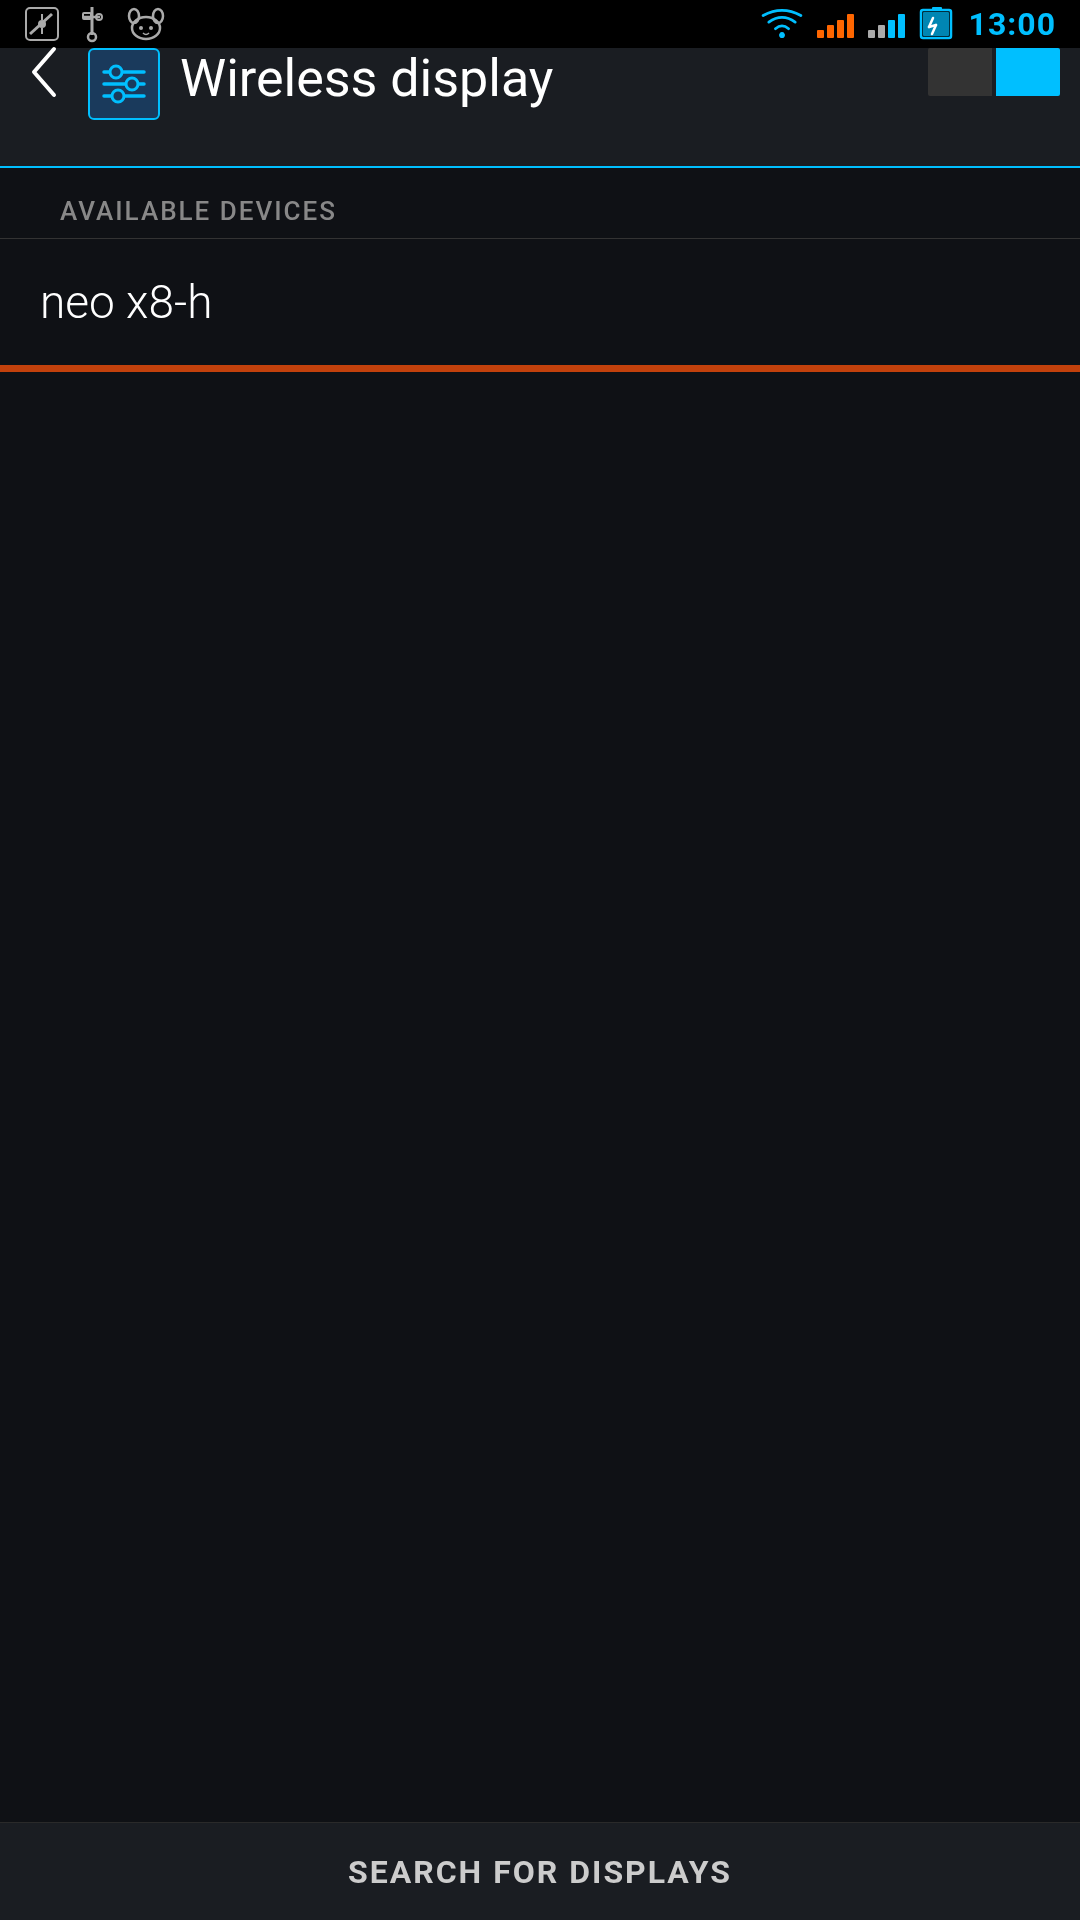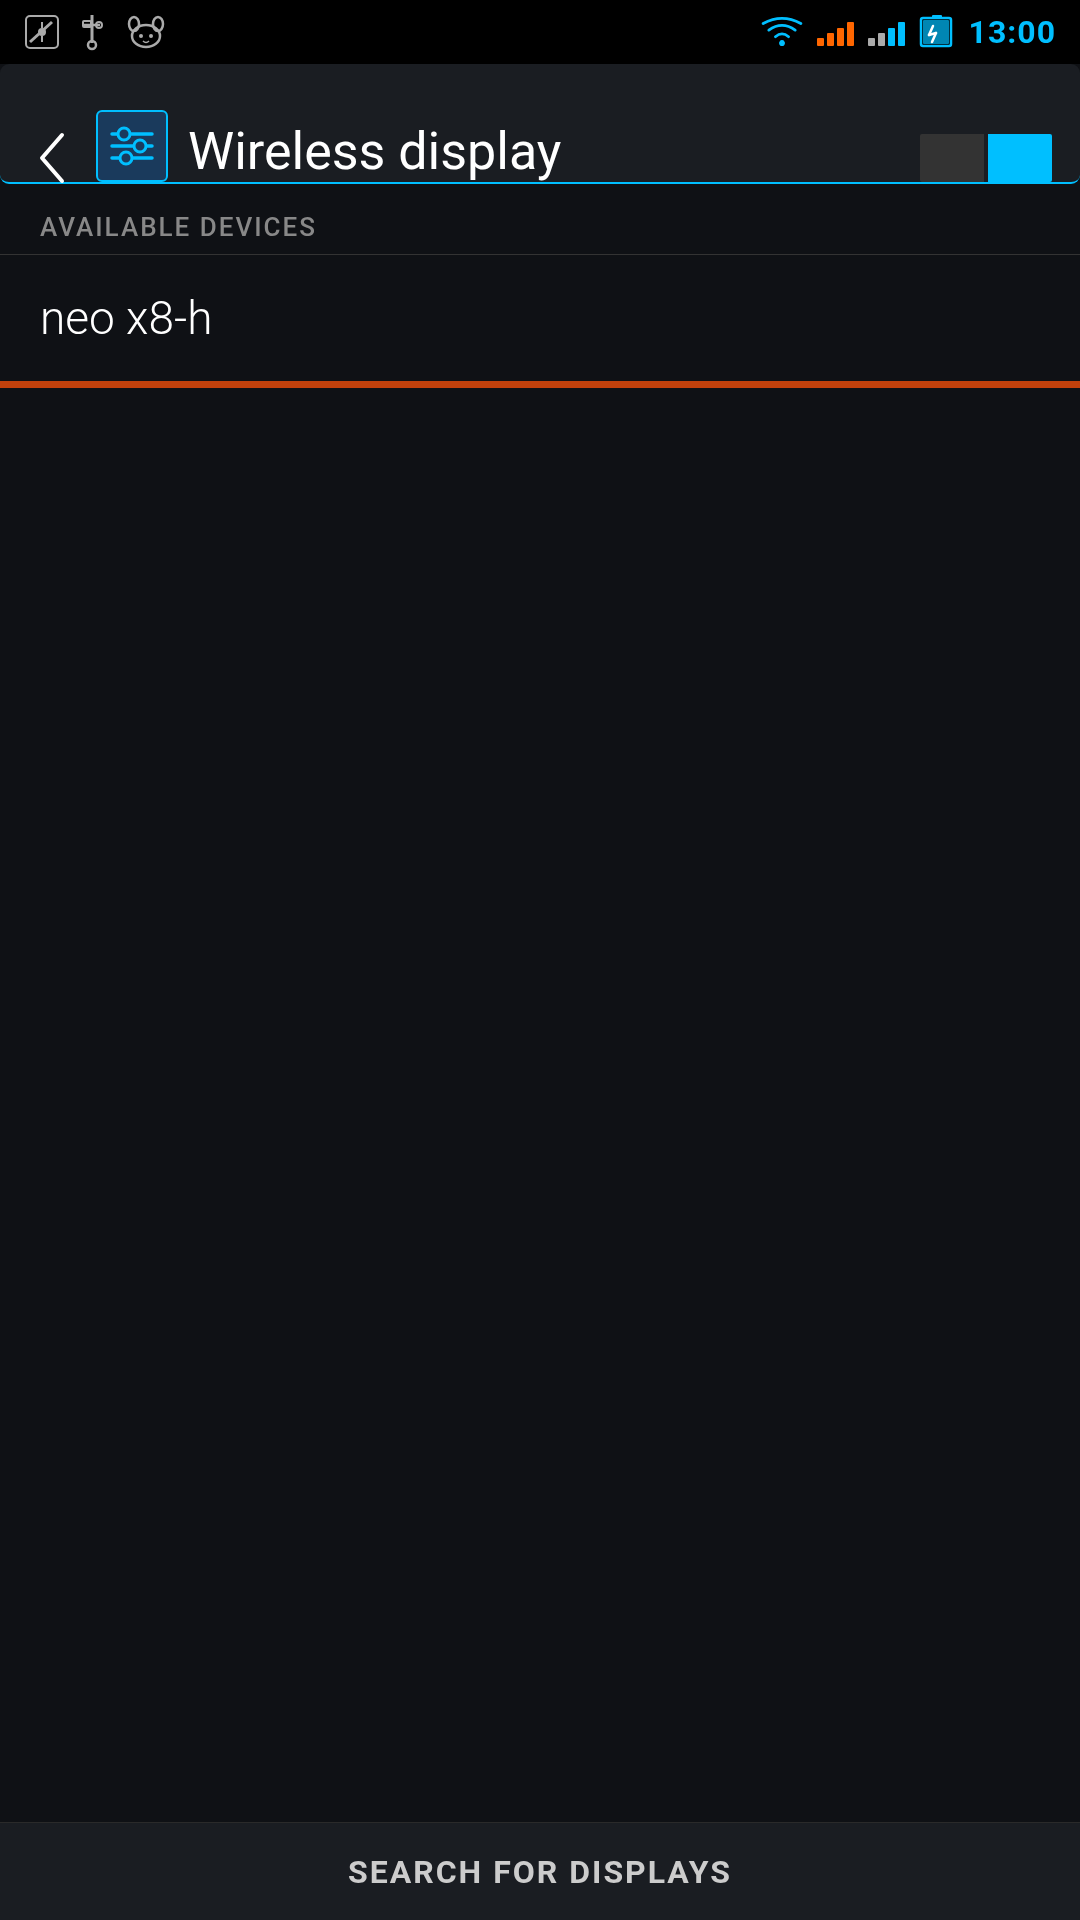--- a/index.html
+++ b/index.html
@@ -13,21 +13,21 @@
       height: 1920px;
       background: #0f1115;
       font-family: 'Roboto', Arial, sans-serif;
       color: #ffffff;
       overflow: hidden;
       position: relative;
     }
 
     
     .status-bar {
-      height: 64px;
+      height: 48px;
       background: #000000;
       display: flex;
       align-items: center;
       justify-content: space-between;
       padding: 0 24px;
     }
 
     .status-bar-left {
       display: flex;
       align-items: center;
@@ -71,24 +71,23 @@
       background: #ff6600;
       border-radius: 1px;
     }
 
     
     .app-bar {
       height: 120px;
       background: #1a1d22;
       border-bottom: 2px solid #00bfff;
       display: flex;
-      align-items: flex-end;
-      padding: 0 28px;
+      align-items: flex-start;
+      padding: 0 20px;
       gap: 20px;
-      border-radius: 9px;
     }
 
     .back-button {
       width: 48px;
       height: 48px;
       display: flex;
       align-items: center;
       justify-content: center;
       cursor: pointer;
     }
@@ -127,21 +126,21 @@
 
     .toggle-on {
       width: 64px;
       height: 48px;
       background: #00bfff;
       border-radius: 0 2px 2px 0;
     }
 
     
     .section-header {
-      padding: 28px 40px 12px 40px;
+      padding: 28px 40px 12px 60px;
       border-bottom: 1px solid #333;
     }
 
     .section-header-text {
       font-size: 26px;
       color: #888;
       font-weight: 500;
       letter-spacing: 2px;
       text-transform: uppercase;
     }

